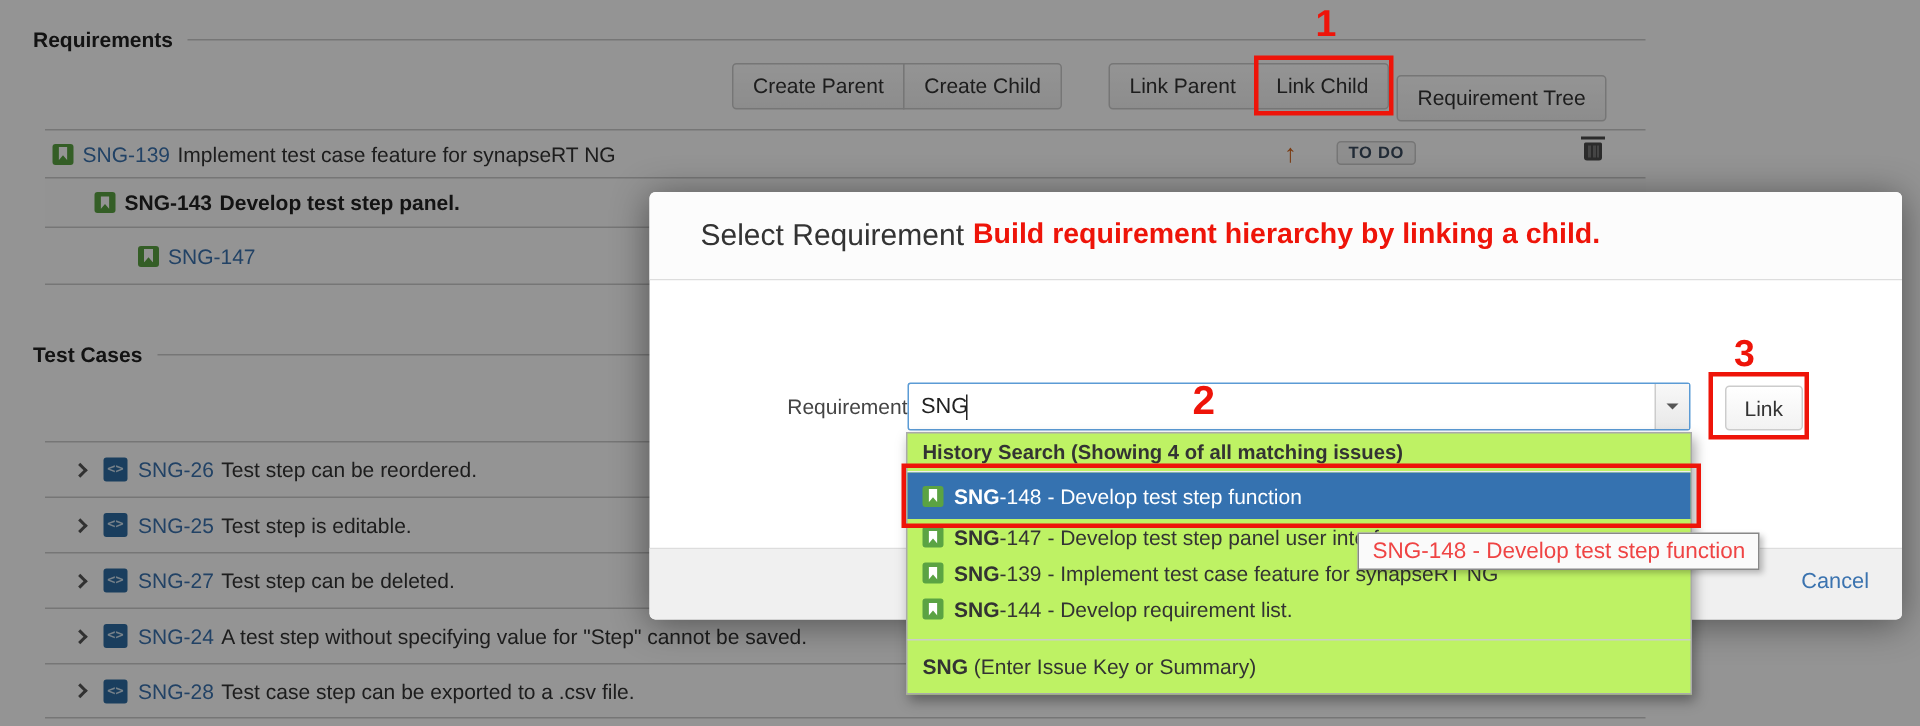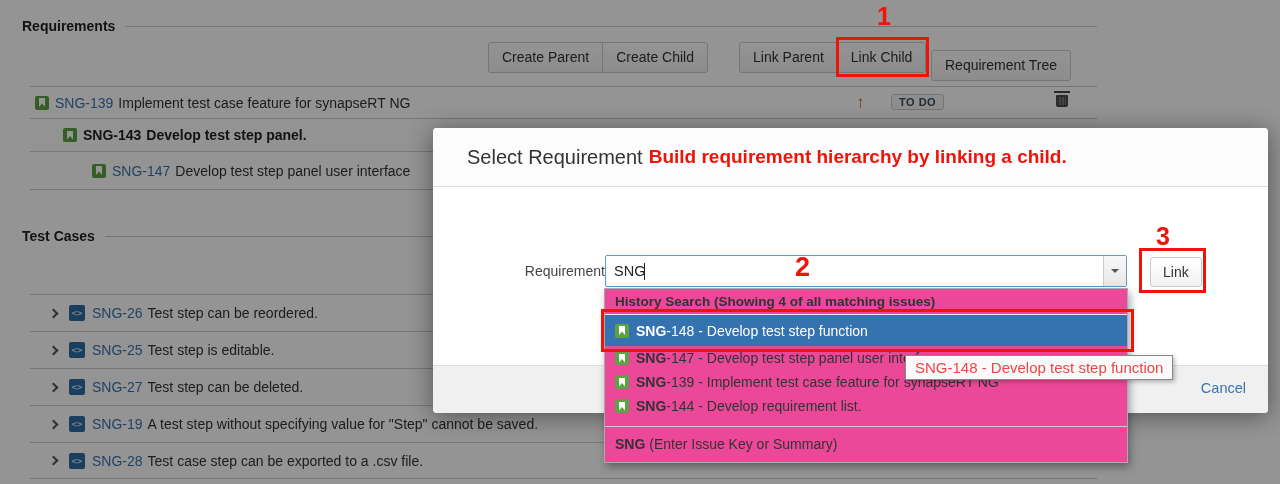--- a/index.html
+++ b/index.html
@@ -78,21 +78,21 @@
   .combo-arrow { position:absolute; right:0; top:0; width:23px; height:30px;
            background:linear-gradient(#f8f8f8,#e8e8e8); border-left:1px solid #ccc; cursor:pointer; }
   .combo-arrow::after { content:""; position:absolute; left:7px; top:13px; border:4px solid transparent;
            border-top-color:#555; }
   .link-btn { position:absolute; left:717px; top:129px; height:30px; padding:0 12px; }
   .modal-ftr { position:absolute; left:0; bottom:0; width:100%; height:48px; background:#f0f0f0;
                border-top:1px solid #ddd; border-radius:0 0 4px 4px; }
   .cancel { position:absolute; right:22px; top:14px; font-size:14.5px; color:#3b73af; text-decoration:none; }
 
   
-  .dropdown { position:absolute; left:604px; top:288px; width:524px; background:#ec4899;
+  .dropdown { position:absolute; left:604px; top:288px; width:524px; background:#bef264;
               border:1px solid #aaa; box-shadow:2px 4px 8px rgba(0,0,0,.35); z-index:30;
               padding-bottom:6px; }
   .dd-hdr { height:26px; line-height:26px; padding:0 10px; font-size:13.5px; font-weight:bold; color:#333;
             border-bottom:1px solid #eee; white-space:nowrap; overflow:hidden; }
   .dd-item { display:flex; align-items:center; padding:0 10px; height:24px; font-size:14px; color:#333;
              cursor:pointer; white-space:nowrap; overflow:hidden; }
   .dd-item.sel { height:31px; background:#3572b0; color:#fff; }
   .dd-item .story-icon { margin-right:7px; }
   .dd-key { font-weight:bold; }
   .dd-ftr { border-top:1px solid #ccc; margin-top:8px; padding:9px 10px 4px; font-size:14px; color:#333; }
@@ -145,21 +145,20 @@
             <span class="bm"></span>
           </span>
           <a class="issue-key" href="#">SNG-143</a>
           <span>Develop test step panel.</span>
         </div>
         <div class="req-row" style="height: 39px; padding-left: 62px;">
           <span class="story-icon">
             <span class="bm"></span>
           </span>
           <a class="issue-key" href="#">SNG-147</a>
-          <span>Develop test step panel user interface</span>
         </div>
       </div>
 
     <div class="sec-hdr" style="top:228px">
       <span class="t">Test Cases</span>
       <div class="rule"></div>
     </div>
 
     <div class="tc-rows" id="tc-rows">
         <div class="tc-row">
@@ -176,21 +175,21 @@
         </div>
         <div class="tc-row">
           <span class="chev"></span>
           <span class="tc-icon">&lt;&gt;</span>
           <a class="issue-key" href="#">SNG-27</a>
           <span>Test step can be deleted.</span>
         </div>
         <div class="tc-row">
           <span class="chev"></span>
           <span class="tc-icon">&lt;&gt;</span>
-          <a class="issue-key" href="#">SNG-19</a>
+          <a class="issue-key" href="#">SNG-24</a>
           <span>A test step without specifying value for "Step" cannot be saved.</span>
         </div>
         <div class="tc-row">
           <span class="chev"></span>
           <span class="tc-icon">&lt;&gt;</span>
           <a class="issue-key" href="#">SNG-28</a>
           <span>Test case step can be exported to a .csv file.</span>
         </div>
       </div>
 

